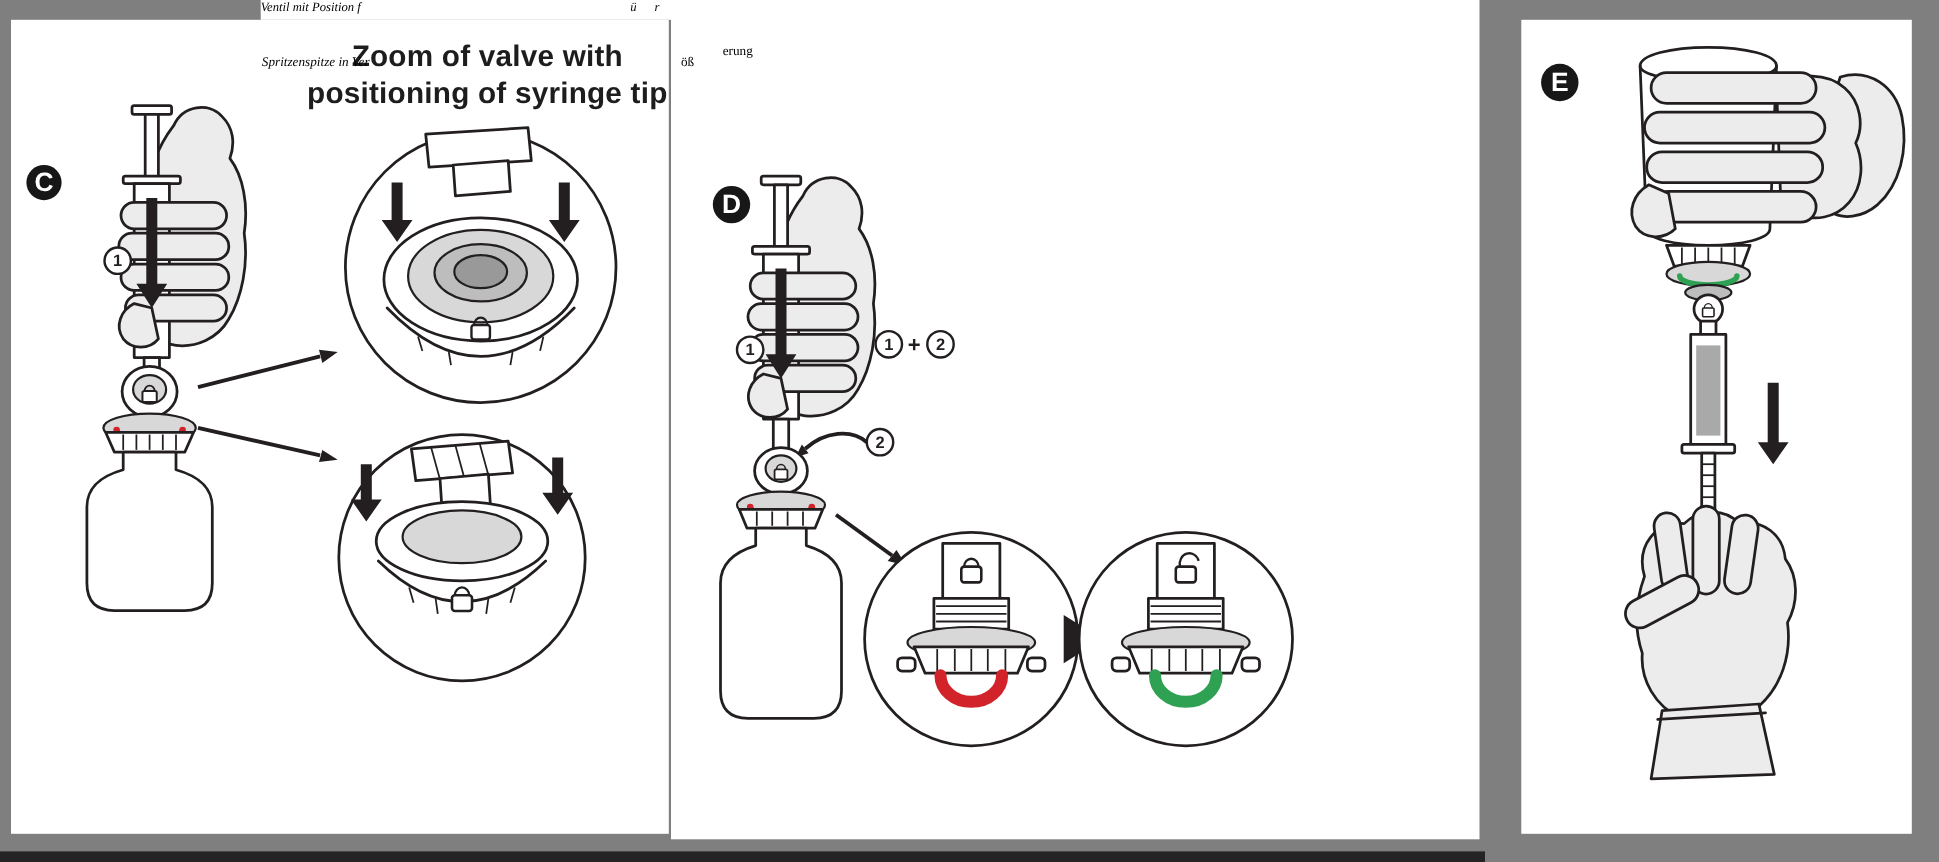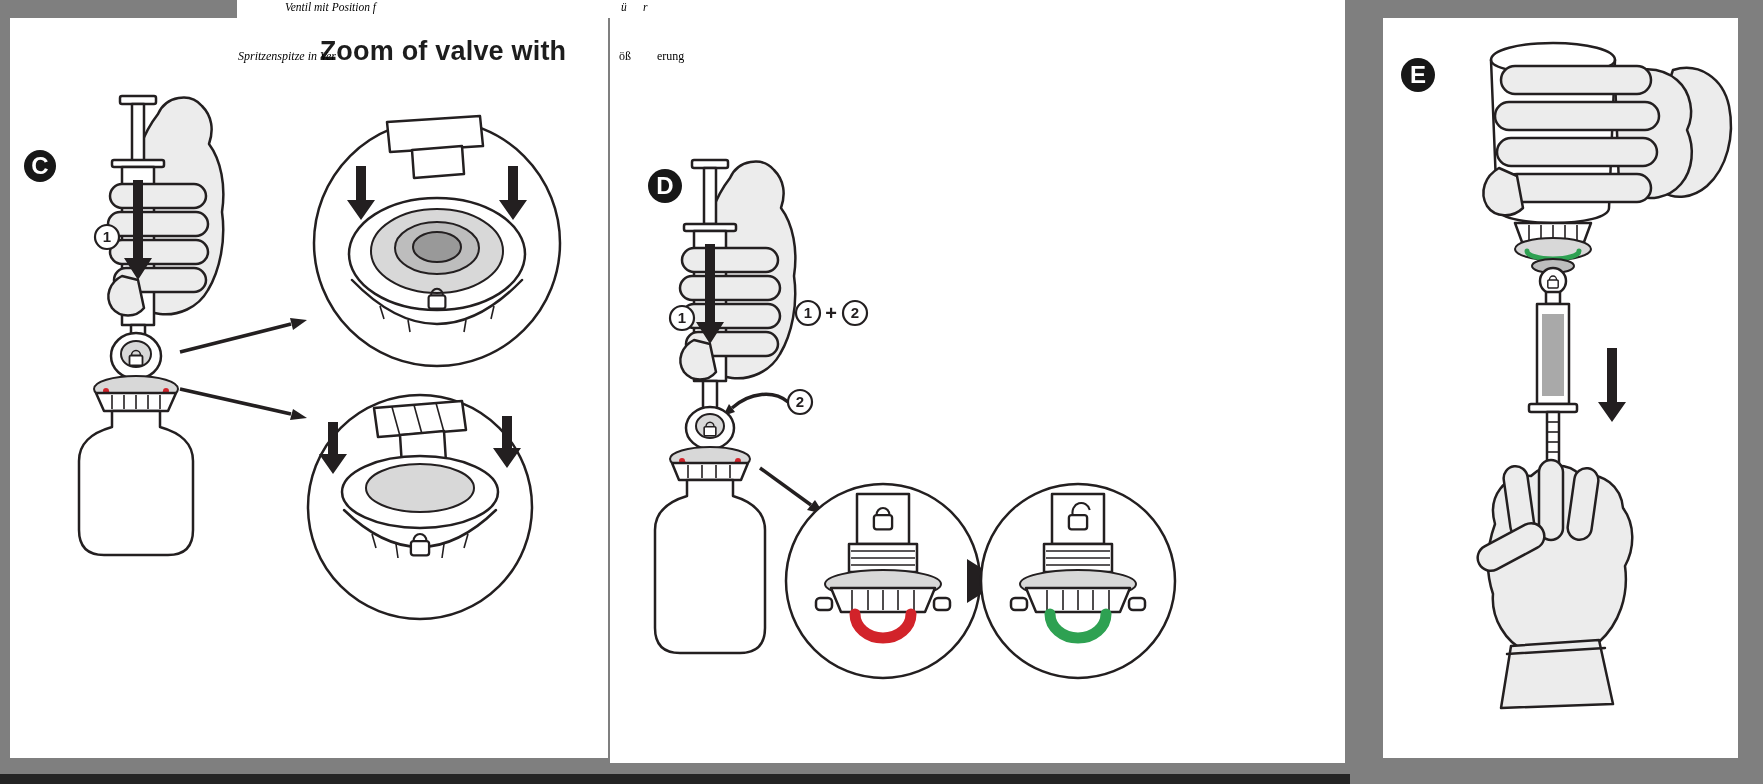--- a/index.html
+++ b/index.html
@@ -3,21 +3,21 @@
 <meta charset="utf-8">
 <style>
   html,body{margin:0;padding:0;background:#6f6f6f;}
   .stage{position:relative;width:1763px;height:784px;background:#7f7f7f;overflow:hidden;
          font-family:"Liberation Sans",sans-serif;}
   .panel{position:absolute;background:#ffffff;}
   .strip{position:absolute;background:#ffffff;}
   .bottom-bar{position:absolute;background:#242424;}
   svg{position:absolute;left:0;top:0;overflow:visible;}
   .frag{position:absolute;color:#000;font:12px "Liberation Serif",serif;white-space:nowrap;}
-  .frag.it{font-style:italic;font-size:11.5px;margin-left:48px;}
+  .frag.it{font-style:italic;font-size:11.5px;}
   .title-line{position:absolute;width:380px;text-align:center;color:#1d1d1d;
               font:700 27px "Liberation Sans",sans-serif;letter-spacing:.2px;white-space:nowrap;}
   
   .white{fill:#ffffff;stroke:#231f20;stroke-width:2.5;stroke-linejoin:round;}
   .glove{fill:#ececec;stroke:#231f20;stroke-width:2.5;stroke-linejoin:round;}
   .g1{fill:#d8d8d8;stroke:#231f20;stroke-width:2;}
   .g2{fill:#bdbdbd;stroke:#231f20;stroke-width:2;}
   .g3{fill:#999999;stroke:#231f20;stroke-width:2;}
   .ink{fill:#231f20;stroke:none;}
   .ln{stroke:#231f20;stroke-width:1.6;fill:none;}
@@ -37,23 +37,24 @@
   <div class="strip" style="left:237px;top:0;width:373px;height:18px;"></div>
   <div class="panel" style="left:10px;top:18px;width:598px;height:740px;"></div>
   <div class="panel" style="left:610px;top:0;width:735px;height:763px;"></div>
   <div class="panel" style="left:1383px;top:18px;width:355px;height:740px;"></div>
   <div class="bottom-bar" style="left:0;top:774px;width:1350px;height:10px;"></div>
 
   <div class="frag it" style="left:237px;top:1px;">Ventil mit Position f</div>
   <div class="frag it" style="left:573px;top:1px;">ü</div>
   <div class="frag it" style="left:595px;top:1px;">r</div>
   <div class="title-line" style="left:253px;top:36px;">Zoom of valve with</div>
+  <div class="title-line" style="left:253px;top:70px;">positioning of syringe tip</div>
   <div class="frag" style="left:238px;top:49px;font-style:italic;">Spritzenspitze in Ver</div>
   <div class="frag" style="left:619px;top:49px;text-align:right;">öß</div>
-  <div class="frag" style="left:657px;top:49px;">erung</div>
+  <div class="frag" style="left:657px;top:39px;">erung</div>
 
   <svg viewBox="0 0 598 740" style="left:10px;top:18px;width:598px;height:740px;">
     <g>
       <circle class="badge" cx="30" cy="148" r="16"></circle>
       <text class="badge-t" x="30" y="156">C</text>
     </g>
 
     <g>
       <path class="glove" d="M148,96 C156,78 180,74 192,88 C202,98 204,112 199,126 C211,142 216,168 212,194 C216,222 210,252 198,272 C188,290 168,298 150,296 C134,294 124,284 122,272 L122,170 C124,140 134,114 148,96 Z"></path>
       <rect class="white" x="110" y="78" width="36" height="8" rx="2"></rect>

